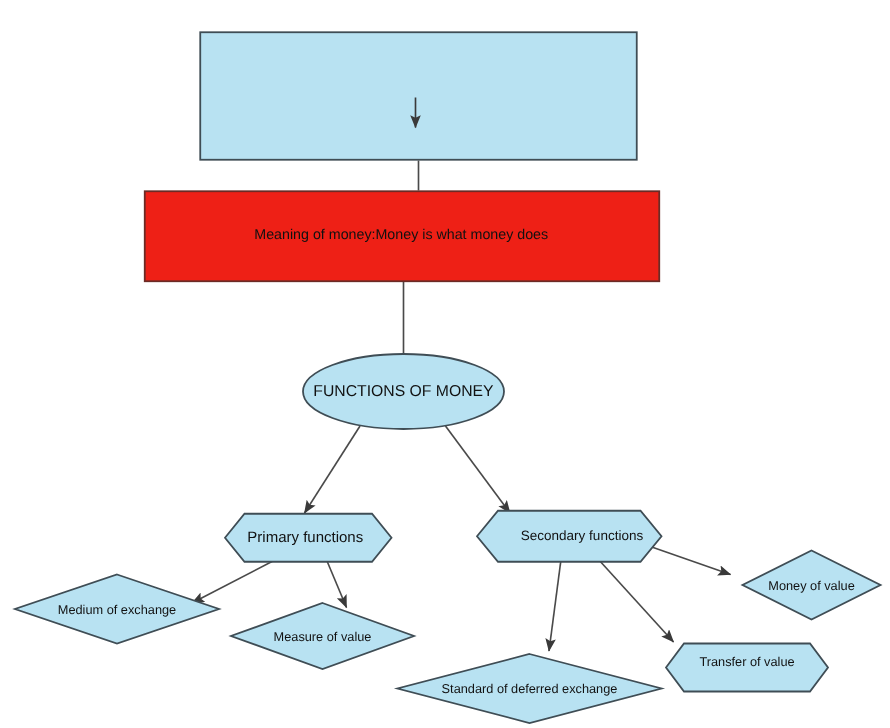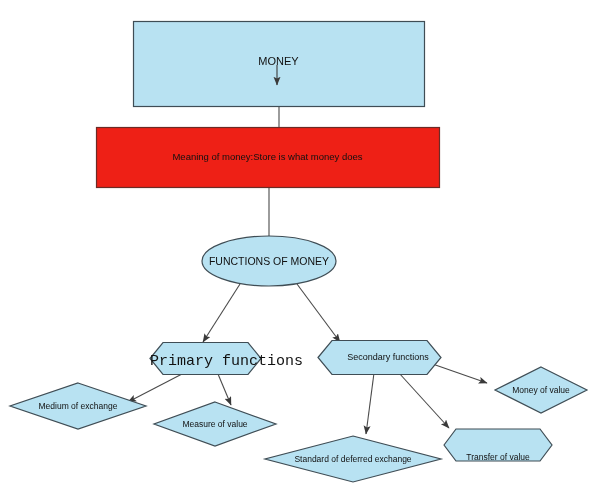--- a/index.html
+++ b/index.html
@@ -81,33 +81,32 @@
 
     <polygon points="215,402 276,424 215,446 154,424" fill="#b8e2f2" stroke="#3f4d55" stroke-width="1.2"></polygon>
 
     <polygon points="541,367 587,390 541,413 495,390" fill="#b8e2f2" stroke="#3f4d55" stroke-width="1.2"></polygon>
 
     <polygon points="353,436 441,459 353,482 265,459" fill="#b8e2f2" stroke="#3f4d55" stroke-width="1.2"></polygon>
 
     <polygon points="444,445 456,429 540,429 552,445 540,461 456,461" fill="#b8e2f2" stroke="#3f4d55" stroke-width="1.2"></polygon>
   </svg>
 
-  <div class="node-label" style="left:133px; top:55px; width:291px; font-size:11px;">MONEY</div>
 
-  <div class="node-label" style="left:96px; top:151px; width:343px; font-size:9.5px;">Meaning of money:Store is what money does</div>
+  <div class="node-label" style="left:96px; top:151px; width:343px; font-size:9.5px;">Meaning of money:Money is what money does</div>
 
   <div class="node-label" style="left:202px; top:255px; width:134px; font-size:10.5px;">FUNCTIONS OF MONEY</div>
 
-  <div class="node-label" style="left:150px; top:353px; width:107px; font-size:15px;font-family:Liberation Mono, monospace;">Primary functions</div>
+  <div class="node-label" style="left:150px; top:353px; width:107px; font-size:10px;">Primary functions</div>
 
   <div class="node-label" style="left:318px; top:352px; width:140px; font-size:9px;">Secondary functions</div>
 
   <div class="node-label" style="left:154px; top:419px; width:122px; font-size:8.5px;">Measure of value</div>
 
   <div class="node-label" style="left:10px; top:401px; width:136px; font-size:8.5px;">Medium of exchange</div>
 
   <div class="node-label" style="left:495px; top:385px; width:92px; font-size:8.5px;">Money of value</div>
 
   <div class="node-label" style="left:265px; top:454px; width:176px; font-size:8.5px;">Standard of deferred exchange</div>
 
-  <div class="node-label" style="left:444px; top:452px; width:108px; font-size:8.5px;">Transfer of value</div>
+  <div class="node-label" style="left:444px; top:436px; width:108px; font-size:8.5px;">Transfer of value</div>
 
 </div>
 
 </body></html>

